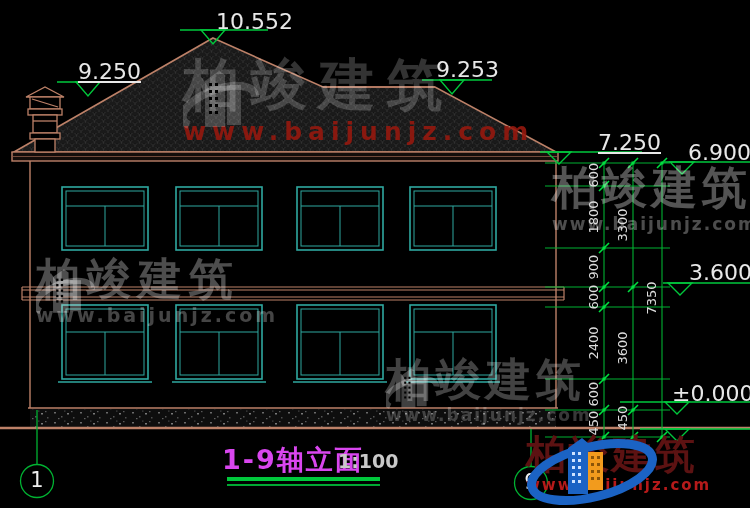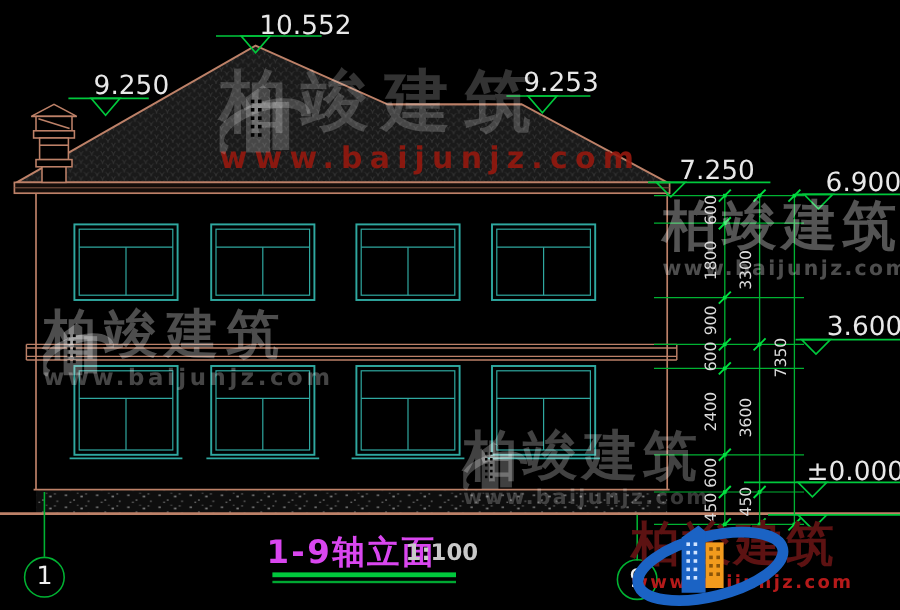--- a/index.html
+++ b/index.html
@@ -277,23 +277,23 @@
     <svg class="wm-glyph" width="56" height="64" viewBox="0 0 80 72" style="color:rgba(255,255,255,0.25)">
         <use href="#wm-glyph-shape"></use>
       </svg>
     <div class="wm-txt">
       <div class="wm-brand">柏竣建筑</div>
       <div class="wm-url">www.baijunjz.com</div>
     </div>
   </div>
 
   <div class="lbl" style="left:216px;top:9px;">10.552</div>
-  <div class="lbl" style="left:78px;top:59px;">9.250</div>
+  <div class="lbl" style="left:78px;top:59px;text-decoration:underline;">9.250</div>
   <div class="lbl" style="left:436px;top:57px;text-align:right;">9.253</div>
-  <div class="lbl" style="left:566px;top:130px;">7.250</div>
+  <div class="lbl" style="left:598px;top:130px;text-decoration:underline;">7.250</div>
   <div class="lbl" style="left:688px;top:140px;">6.900</div>
   <div class="lbl" style="left:689px;top:260px;">3.600</div>
   <div class="lbl" style="left:672px;top:381px;">±0.000</div>
 
   <div class="dim-label" style="left:567px;top:166px;">600</div>
   <div class="dim-label" style="left:567px;top:208px;">1800</div>
   <div class="dim-label" style="left:567px;top:258px;">900</div>
   <div class="dim-label" style="left:567px;top:288px;">600</div>
   <div class="dim-label" style="left:567px;top:334px;">2400</div>
   <div class="dim-label" style="left:567px;top:385px;">600</div>

